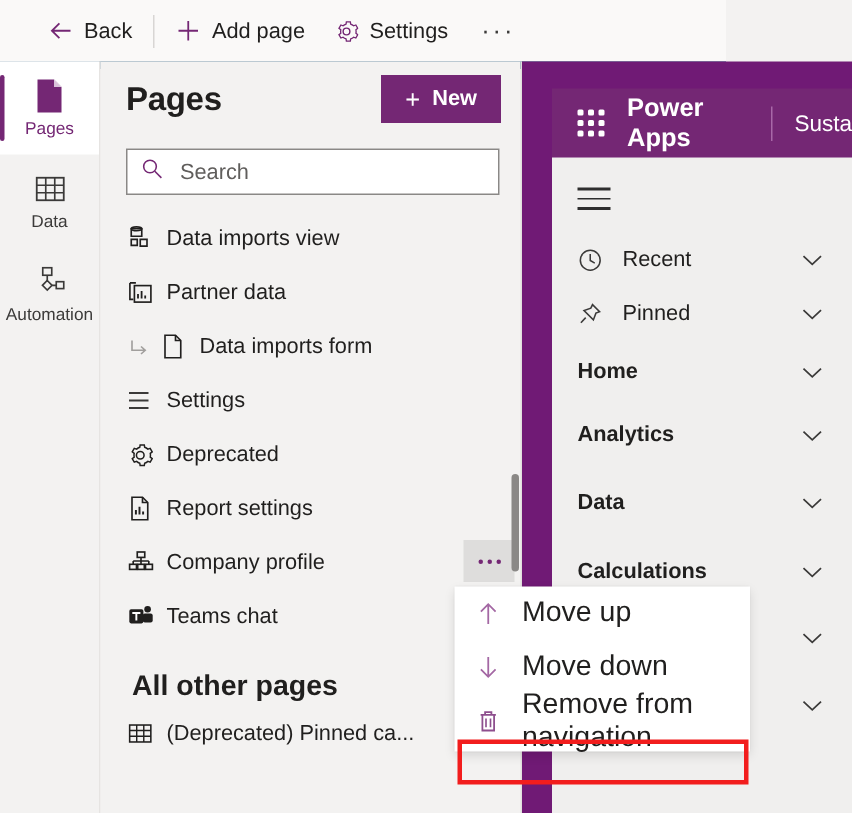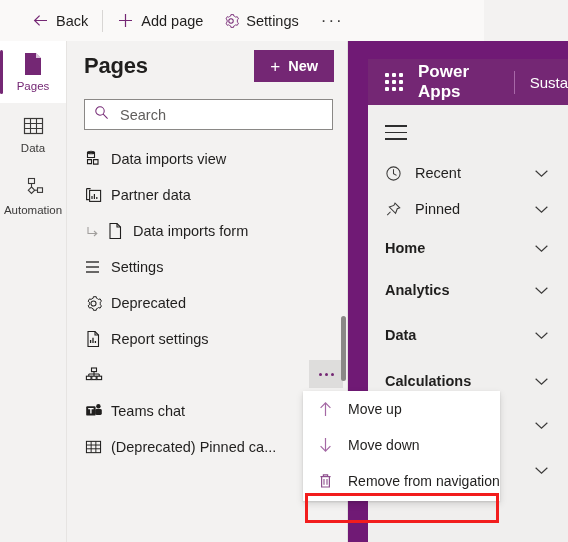--- a/index.html
+++ b/index.html
@@ -151,21 +151,21 @@
   .pa-row .chev { width:20px; display:flex; align-items:center; justify-content:center; flex:none; }
 
   
   .ctx {
     position:absolute; left:303px; top:391px; width:197px; height:110px;
     background:#ffffff; box-shadow:0 3.2px 7.2px rgba(0,0,0,.132), 0 .6px 1.8px rgba(0,0,0,.108);
     z-index:40;
   }
   .ctx-item {
     display:flex; align-items:center; height:36px; padding-left:14px; gap:14px;
-    font-size:14px; color:#201f1e; cursor:pointer;
+    font-size:19px; color:#201f1e; cursor:pointer;
   }
   .ctx-item .cic { width:17px; display:flex; align-items:center; justify-content:center; color:#9b5d9b; flex:none; }
   .ctx-highlight {
     position:absolute; left:305px; top:493px; width:194px; height:30px;
     border:3px solid #f21d1d; box-sizing:border-box; z-index:50; pointer-events:none;
   }
 </style>
 </head>
 <body>
 
@@ -328,39 +328,41 @@
       <div class="row">
         <span class="ic">
           <svg width="18" height="16" viewBox="0 0 18 16">
             <rect x="6.5" y="1" width="5" height="3.6" fill="none" stroke="#201f1e" stroke-width="1.1"></rect>
             <path d="M9 4.6 V7 M3.8 7 H14.2 M3.8 7 V9 M14.2 7 V9 M9 7 V9" stroke="#201f1e" stroke-width="1.1" fill="none"></path>
             <rect x="1.4" y="9.2" width="4.6" height="3.4" fill="none" stroke="#201f1e" stroke-width="1.1"></rect>
             <rect x="6.8" y="9.2" width="4.4" height="3.4" fill="none" stroke="#201f1e" stroke-width="1.1"></rect>
             <rect x="12" y="9.2" width="4.6" height="3.4" fill="none" stroke="#201f1e" stroke-width="1.1"></rect>
           </svg>
         </span>
+        <span>Company profile</span>
         <span class="ellipsis-btn">
           <span></span>
           <span></span>
           <span></span>
         </span>
       </div>
 
       <div class="row">
         <span class="ic">
           <svg width="19" height="16" viewBox="0 0 19 16">
             <circle cx="13.4" cy="3.2" r="2.2" fill="#201f1e"></circle>
             <rect x="10.2" y="6" width="6.6" height="6" rx="1.4" fill="#201f1e"></rect>
             <rect x="1.2" y="3.2" width="9.4" height="9.4" rx="1.2" fill="#201f1e"></rect>
             <path d="M3.2 5.6 H8.6 M5.9 5.6 V10.6" stroke="#ffffff" stroke-width="1.3"></path>
           </svg>
         </span>
         <span>Teams chat</span>
       </div>
 
+      <div class="section-title">All other pages</div>
 
       <div class="row">
         <span class="ic">
           <svg width="17" height="16" viewBox="0 0 18 17">
             <rect x="1.5" y="2.5" width="15" height="12" fill="none" stroke="#201f1e" stroke-width="1.1"></rect>
             <path d="M1.5 6.4 H16.5 M1.5 10.4 H16.5 M6.5 2.5 V14.5 M11.5 2.5 V14.5" stroke="#201f1e" stroke-width="1"></path>
           </svg>
         </span>
         <span>(Deprecated) Pinned ca...</span>
       </div>

